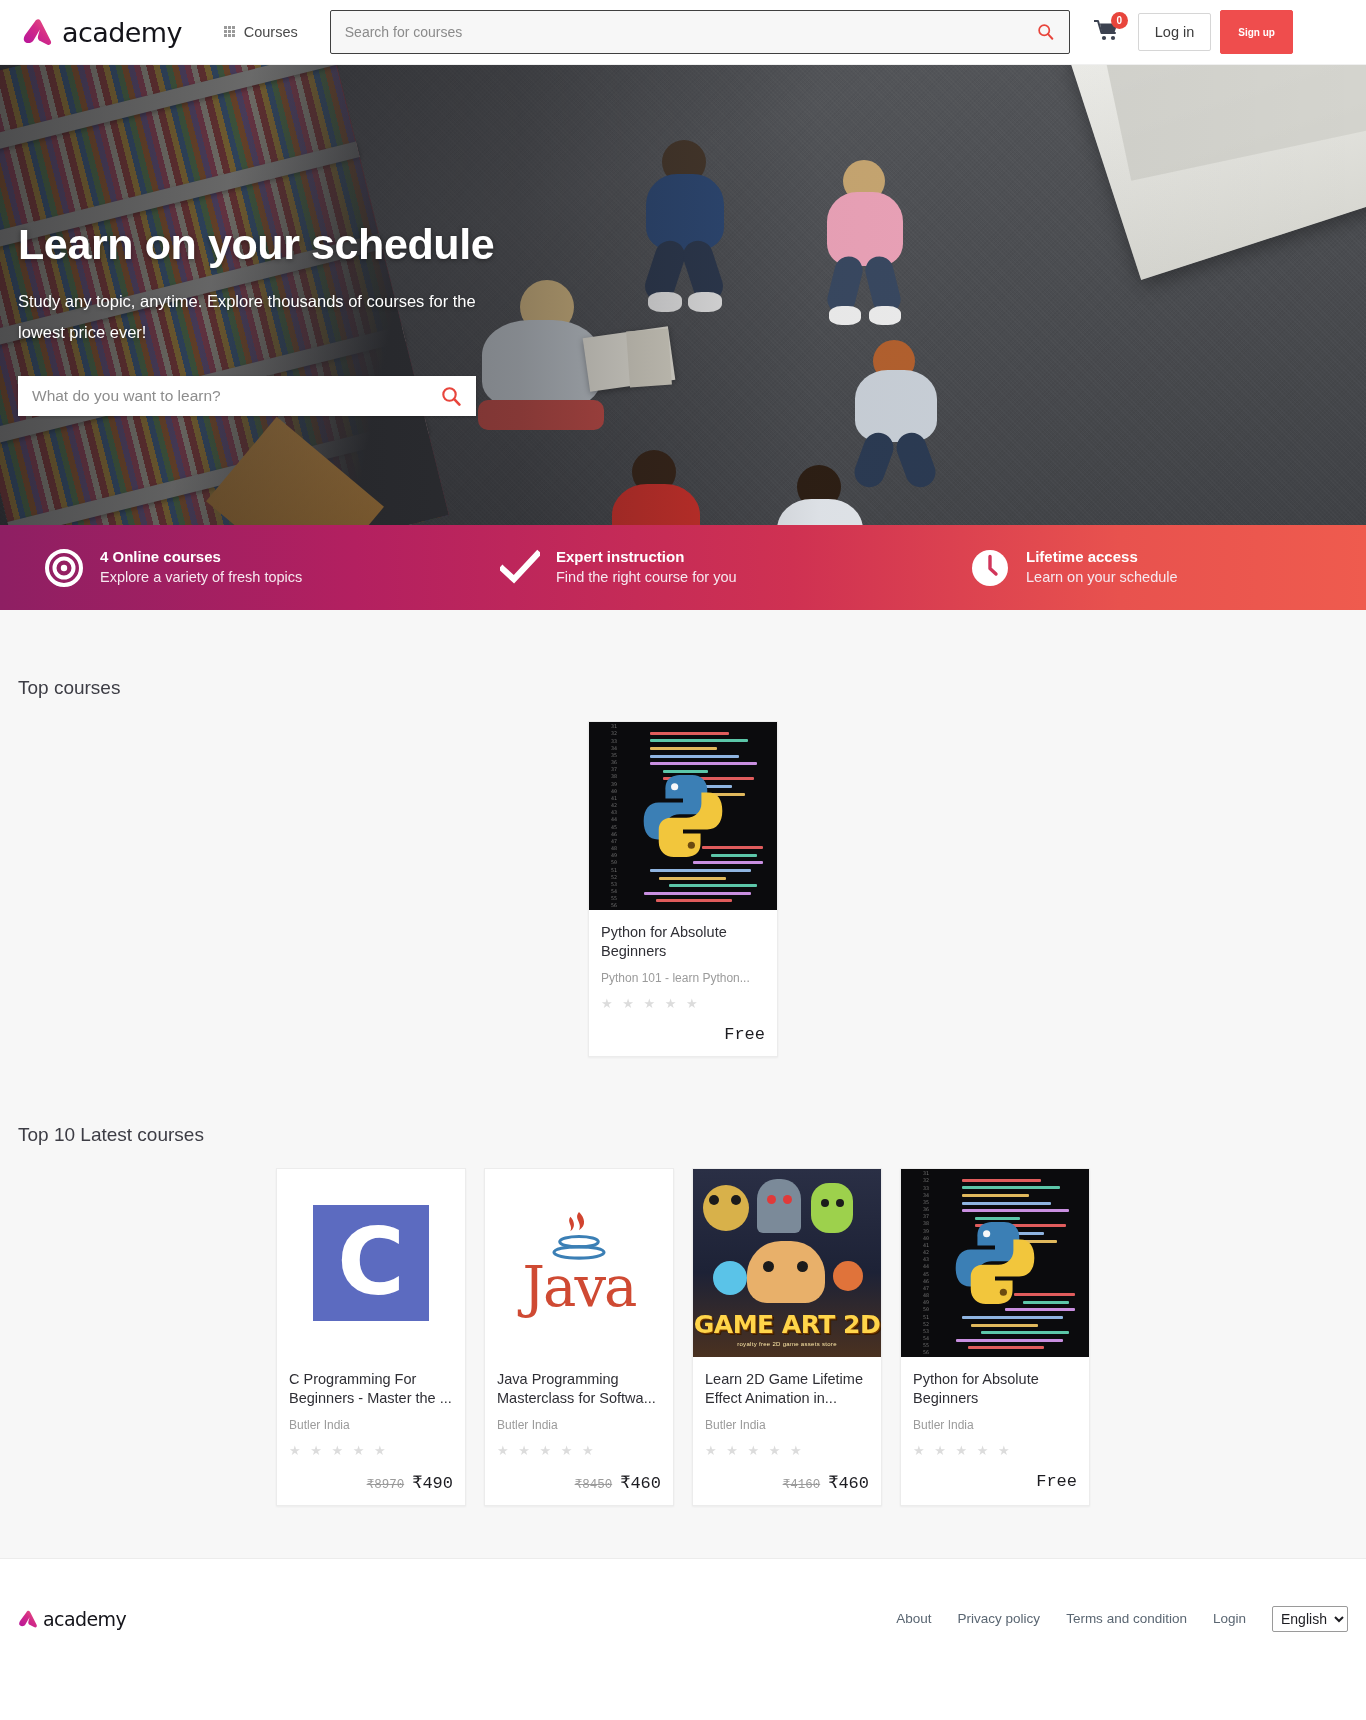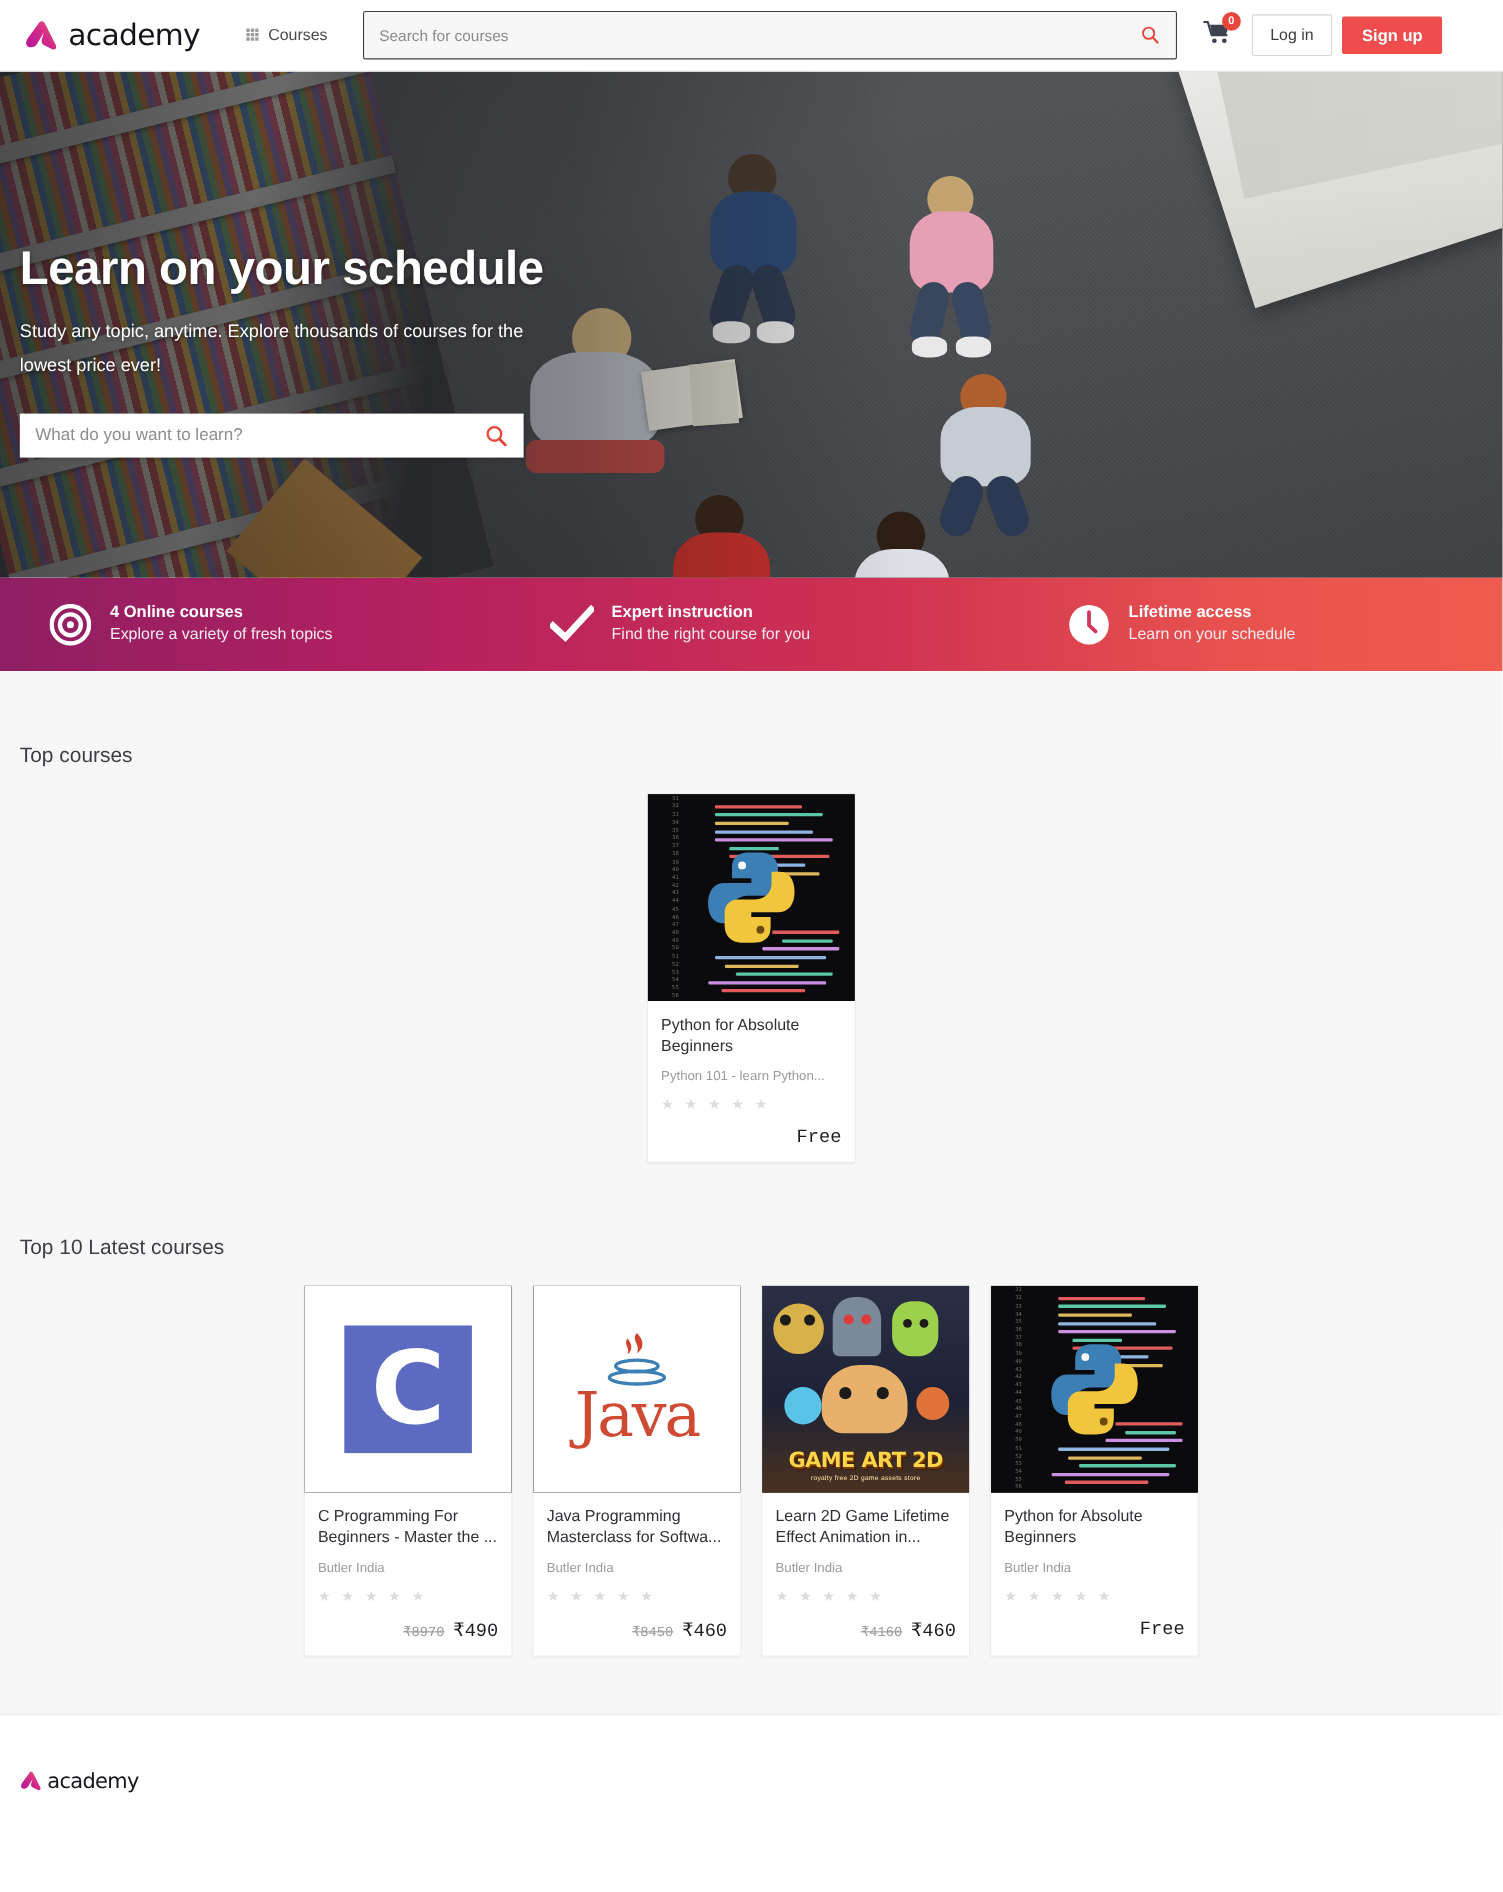--- a/index.html
+++ b/index.html
@@ -78,23 +78,23 @@
     padding: 0 3px;
     font-weight: 700;
   }
   .btn-login {
     height: 38px; min-width: 64px; padding: 0 16px;
     background: #fff; border: 1px solid #d6d6d6; border-radius: 2px;
     color: #3c3c3c; font-size: 14.5px; cursor: pointer;
     font-family: "Liberation Sans", sans-serif;
   }
   .btn-signup {
-    height: 34px; padding: 0 17px; margin-left: 9px;
+    height: 44px; padding: 0 17px; margin-left: 9px;
     background: #ef4d4d; border: 1px solid #ef4d4d; border-radius: 2px;
-    color: #fff; font-size: 15px; font-weight: 700; cursor: pointer;
+    color: #fff; font-size: 10px; font-weight: 700; cursor: pointer;
     font-family: "Liberation Sans", sans-serif;
   }
 
   
   .hero {
     position: relative;
     height: 460px;
     overflow: hidden;
     background: #3d3f42;
   }
@@ -266,21 +266,21 @@
     color:#fff; font-size: 92px; font-weight: 700; line-height: 116px;
     text-align:center; font-family:"DejaVu Sans", sans-serif;
   }
   .java-bg { position:absolute; inset:0; background:#fff; display:flex; flex-direction:column; align-items:center; justify-content:center; }
   .java-word { font-size: 56px; color:#cf4a33; font-family:"DejaVu Serif", serif; letter-spacing:-2px; line-height: 58px;}
   .game-bg { position:absolute; inset:0; background: linear-gradient(180deg,#2a2f45 0%, #1d2236 55%, #4a3120 100%); }
   .game-band {
     position:absolute; left:0; right:0; bottom: 10px; text-align:center;
   }
   .game-title {
-    font-size: 19px; font-weight:700; color:#ffd54a; letter-spacing:-.5px;
+    font-size: 25px; font-weight:700; color:#ffd54a; letter-spacing:-.5px;
     text-shadow: 1px 1px 0 #7a3d00, 2px 2px 0 #3a1d00;
     font-family:"DejaVu Sans", sans-serif;
   }
   .game-sub { font-size: 6px; color:#ffe9a8; letter-spacing: .3px; margin-top:2px;}
   .game-blob { position:absolute; border-radius:50%; }
 
   
   .footer {
     background: #fff;
     border-top: 1px solid #ececec;
@@ -725,13 +725,22 @@
           <stop offset="0%" stop-color="#b5139c"></stop>
             <stop offset="55%" stop-color="#d32b87"></stop>
             <stop offset="100%" stop-color="#ec5b7c"></stop>
         </linearGradient>
       </defs>
       <path d="M19 2 C21 2 22 4 23 6 L34 28 C35 31 33 33 30 32 L22 28 C19 27 18 24 19 21 L21 14 L14 26 C12 30 7 31 4 29 C1 27 2 23 4 20 L15 5 C16 3 17 2 19 2 Z" fill="url(#gB)"></path>
     </svg>
     <span class="logo-text">academy</span>
   </div>
 
+  <div class="footer-right">
+    <a class="footer-link">About</a>
+    <a class="footer-link">Privacy policy</a>
+    <a class="footer-link">Terms and condition</a>
+    <a class="footer-link">Login</a>
+    <select class="lang-select">
+      <option>English</option>
+    </select>
+  </div>
 </div>
 
 </body></html>

